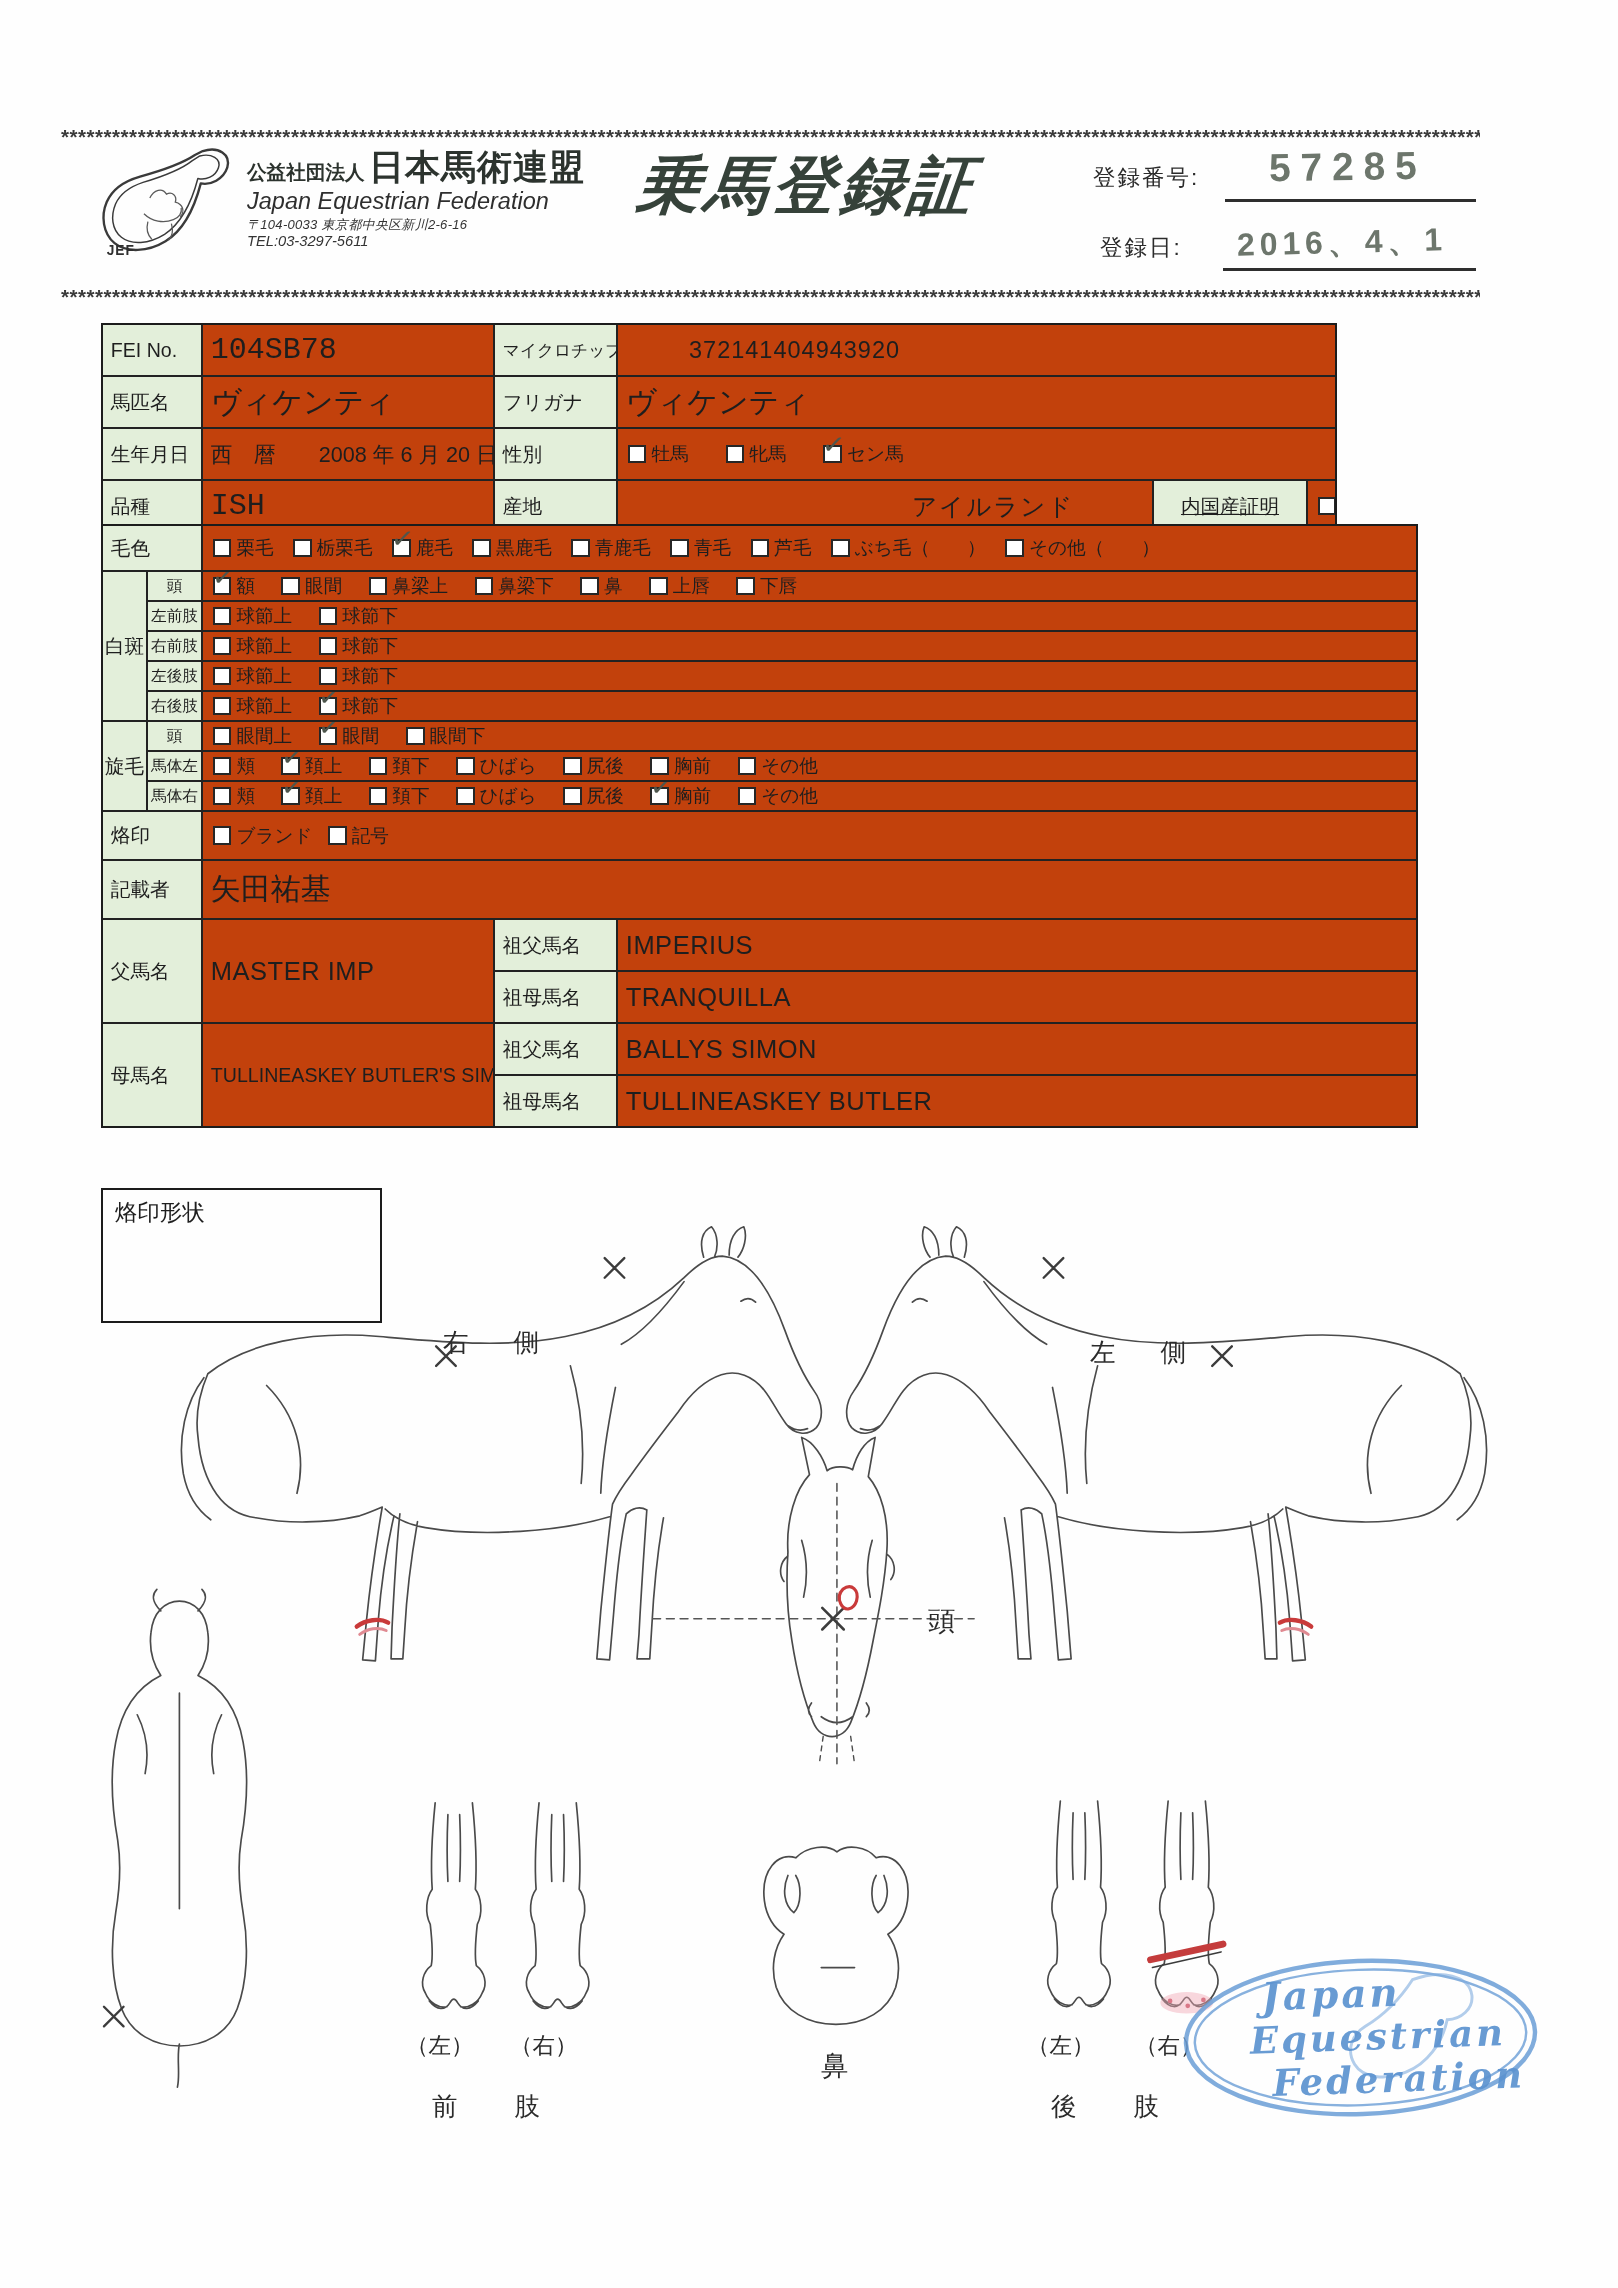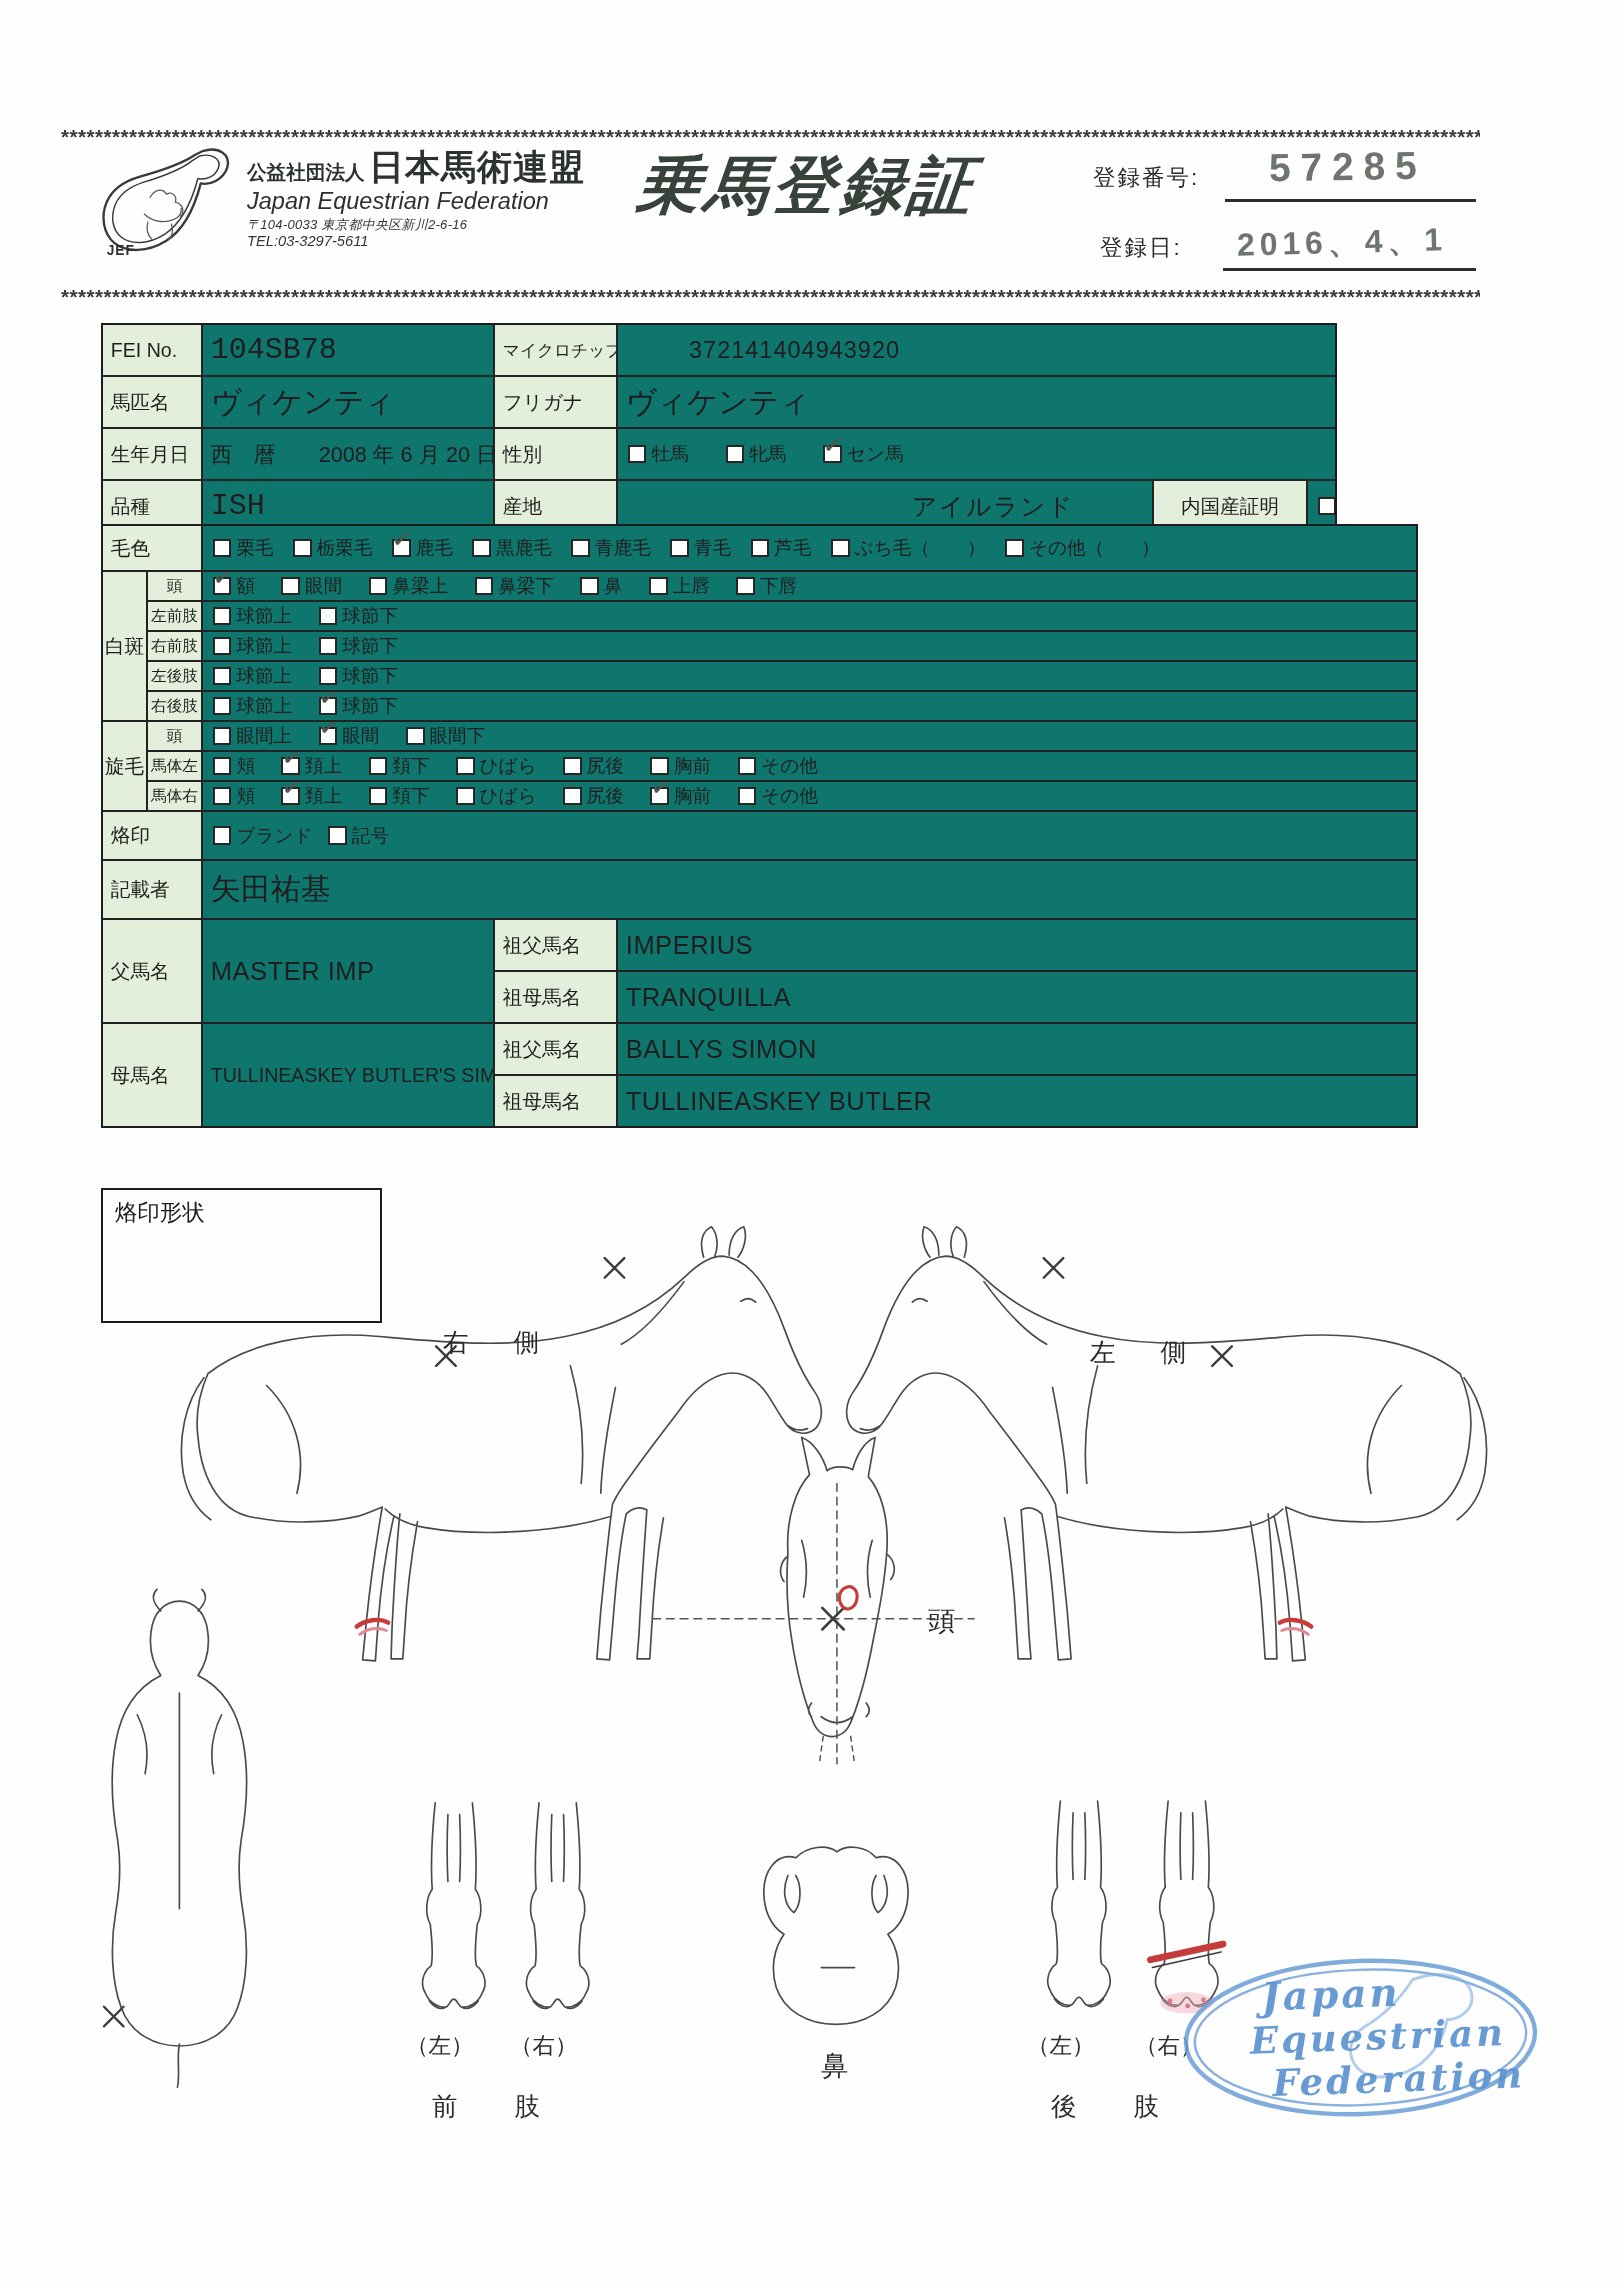--- a/index.html
+++ b/index.html
@@ -21,35 +21,35 @@
              color:#36423a;letter-spacing:4.9px;transform:skewX(-6deg);white-space:nowrap;}
   .reg-label{position:absolute;font-size:22.5px;color:#2b2b2b;letter-spacing:2px;}
   .rl1{left:1093px;top:162px}.rl2{left:1100px;top:232px}
   .hand{position:absolute;color:#6d766c;font-weight:bold;white-space:nowrap;}
   .hv1{left:1269px;top:145px;font-size:39px;letter-spacing:9.8px;transform:rotate(-1deg);}
   .hv2{left:1237px;top:221px;font-size:32px;letter-spacing:4.9px;transform:rotate(-1.5deg);}
   .hline{position:absolute;height:2.9px;background:#2e2e2e;}
   .hl1{left:1225px;top:199px;width:251px;}
   .hl2{left:1223px;top:268px;width:253px;}
   
-  .tbl{position:absolute;left:101px;border:2px solid #1c1c1c;background:#0f766e;}
+  .tbl{position:absolute;left:101px;border:2px solid #1c1c1c;background:#c2410c;}
   .tA{top:323px;width:1232px;}
   .tB{top:524px;width:1313px;border-top-width:2px;}
   .trow{display:flex;border-bottom:2px solid #222;}
   .trow.last{border-bottom:0;}
   .cell{display:flex;align-items:center;border-right:2px solid #222;box-sizing:border-box;
         padding:0 7.8px;font-size:19.6px;white-space:pre;overflow:hidden;}
   .cell.endc{border-right:0;}
   .green{background:#e3efda;}
   .hA{height:50px;}.hCoat{height:44px;}.hSub{height:28px;}.hBrand{height:47px;}
   .hRec{height:57px;}
   .w46{width:45px;justify-content:center;padding:0 2px;}
   .w56{width:55px;font-size:15.7px;padding:0 2px;justify-content:center;}
   .w102{width:100px;}.w125{width:123px;}.w298{width:292px;}.w732{flex:1;}
-  .w490{width:536px;}.w157{width:154px;justify-content:center;}.w85{flex:1;}
+  .w490{width:536px;}.w157{width:154px;justify-content:center;text-decoration:underline;}.w85{flex:1;}
   .wfill{flex:1;}
   .val{font-size:30px;font-family:Liberation Mono, monospace;}
   .valC{justify-content:flex-start;padding-left:71px;font-size:23.5px;letter-spacing:1px;}
   .origin{padding-left:294px;font-size:24.5px;letter-spacing:2px;}
   .section{display:flex;border-bottom:2px solid #222;}
   .subcol{flex:1;display:flex;flex-direction:column;}
   .srow{display:flex;border-bottom:2px solid #222;}
   .srow.last{border-bottom:0;}
   
   .opts{display:flex;align-items:center;flex:1;padding-left:9.8px;gap:22.5px;}

